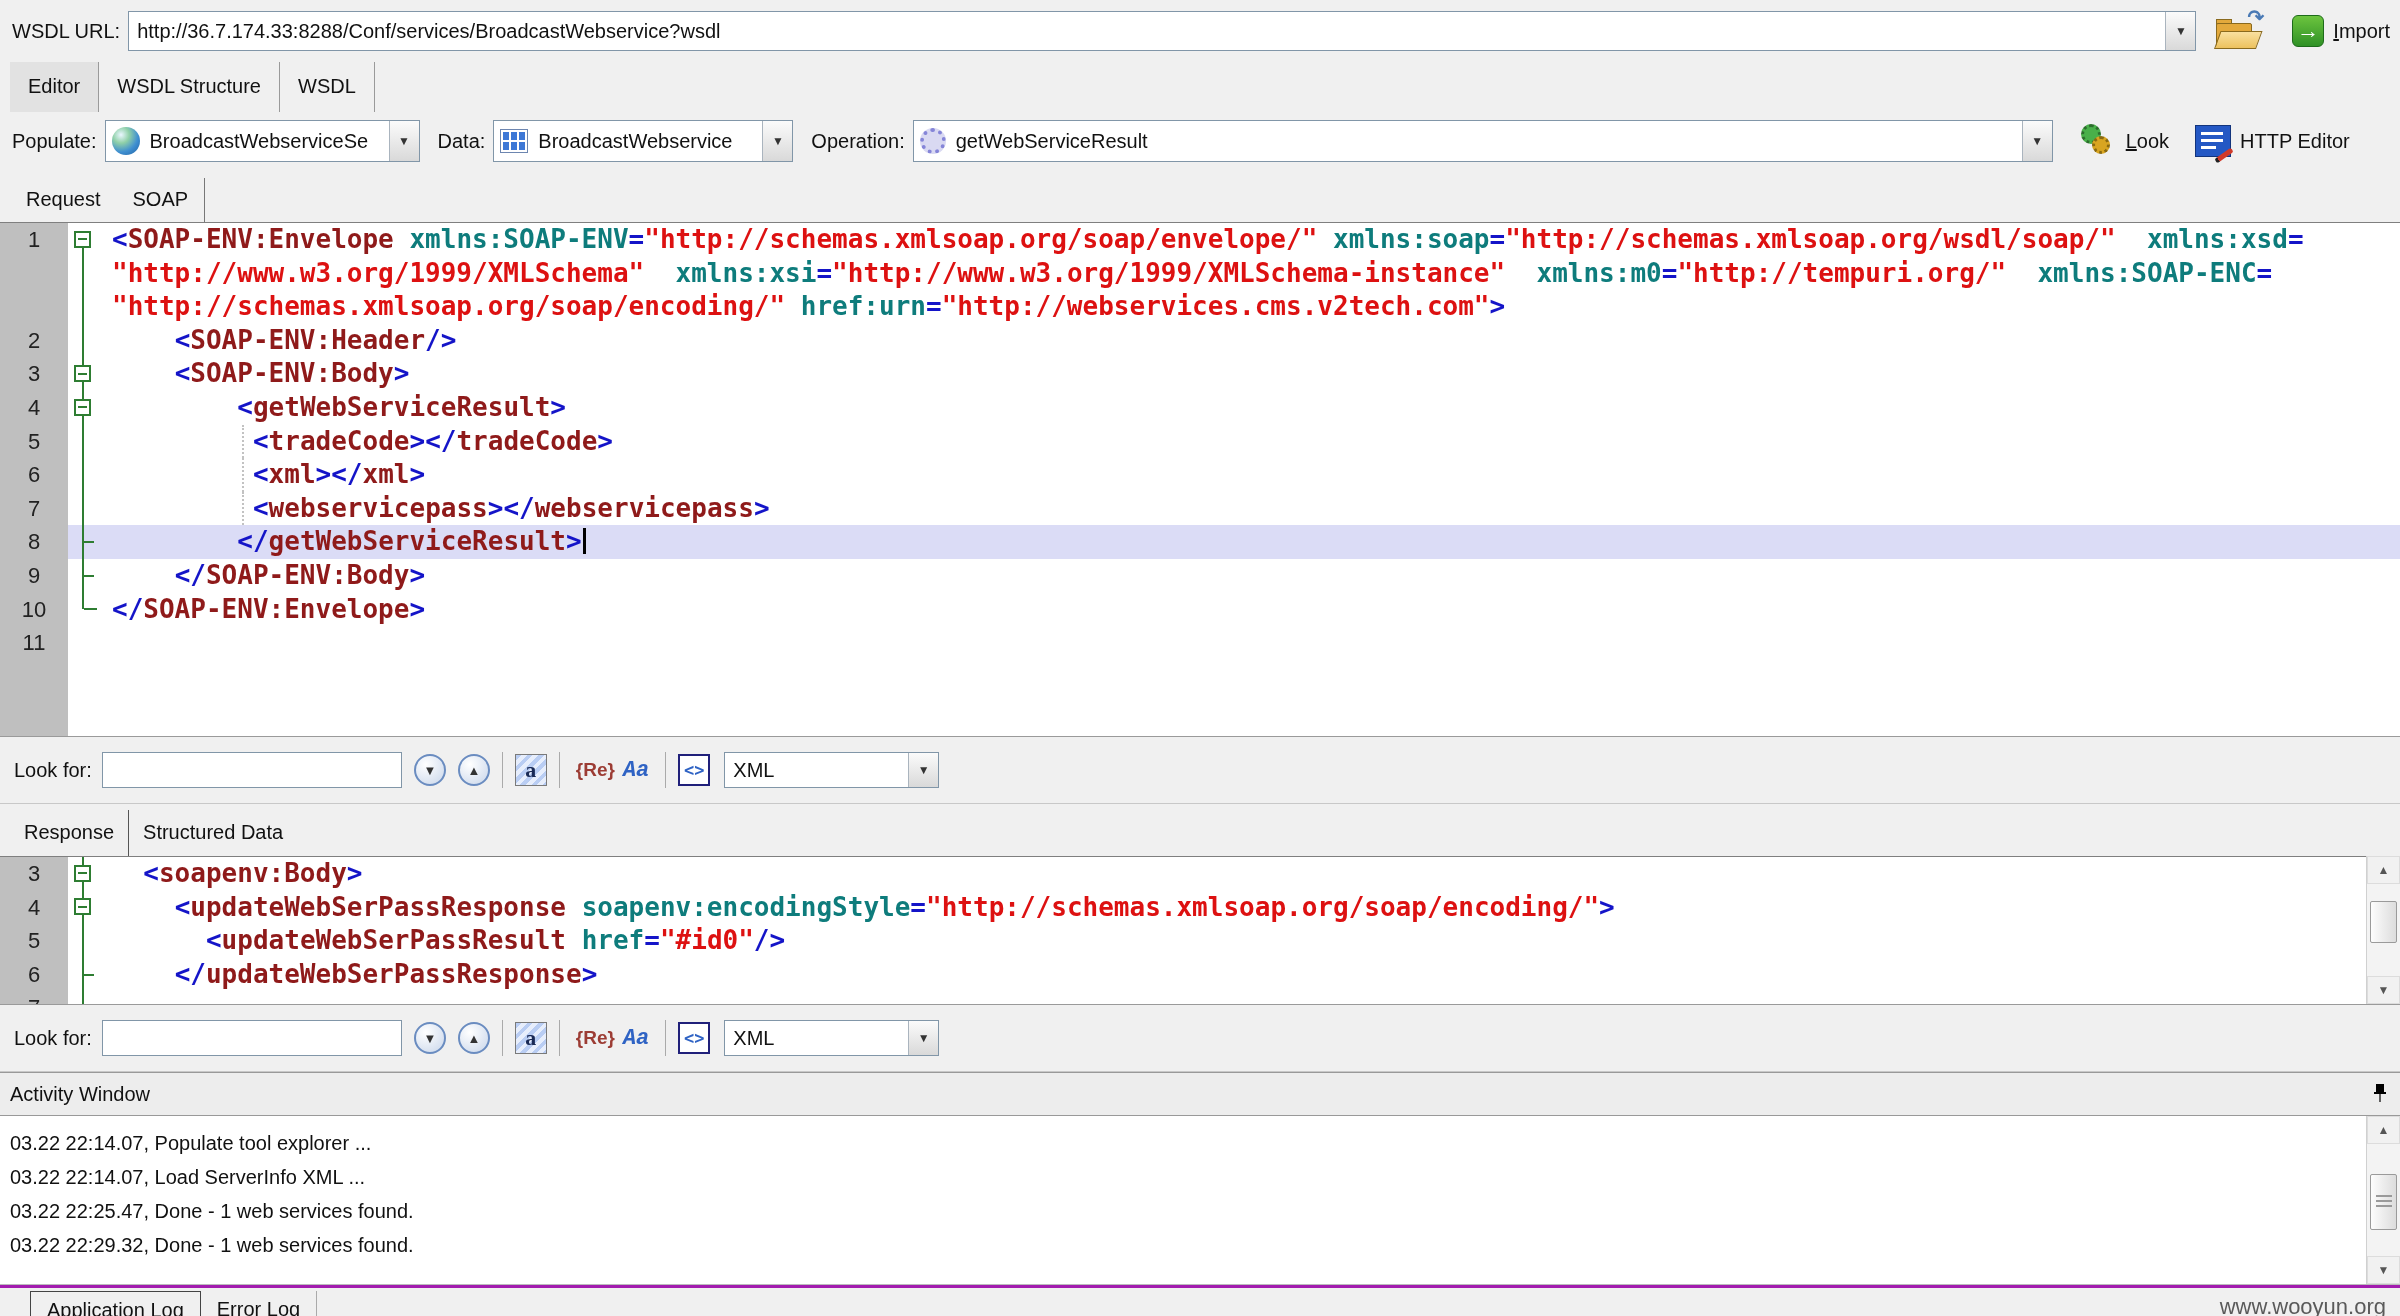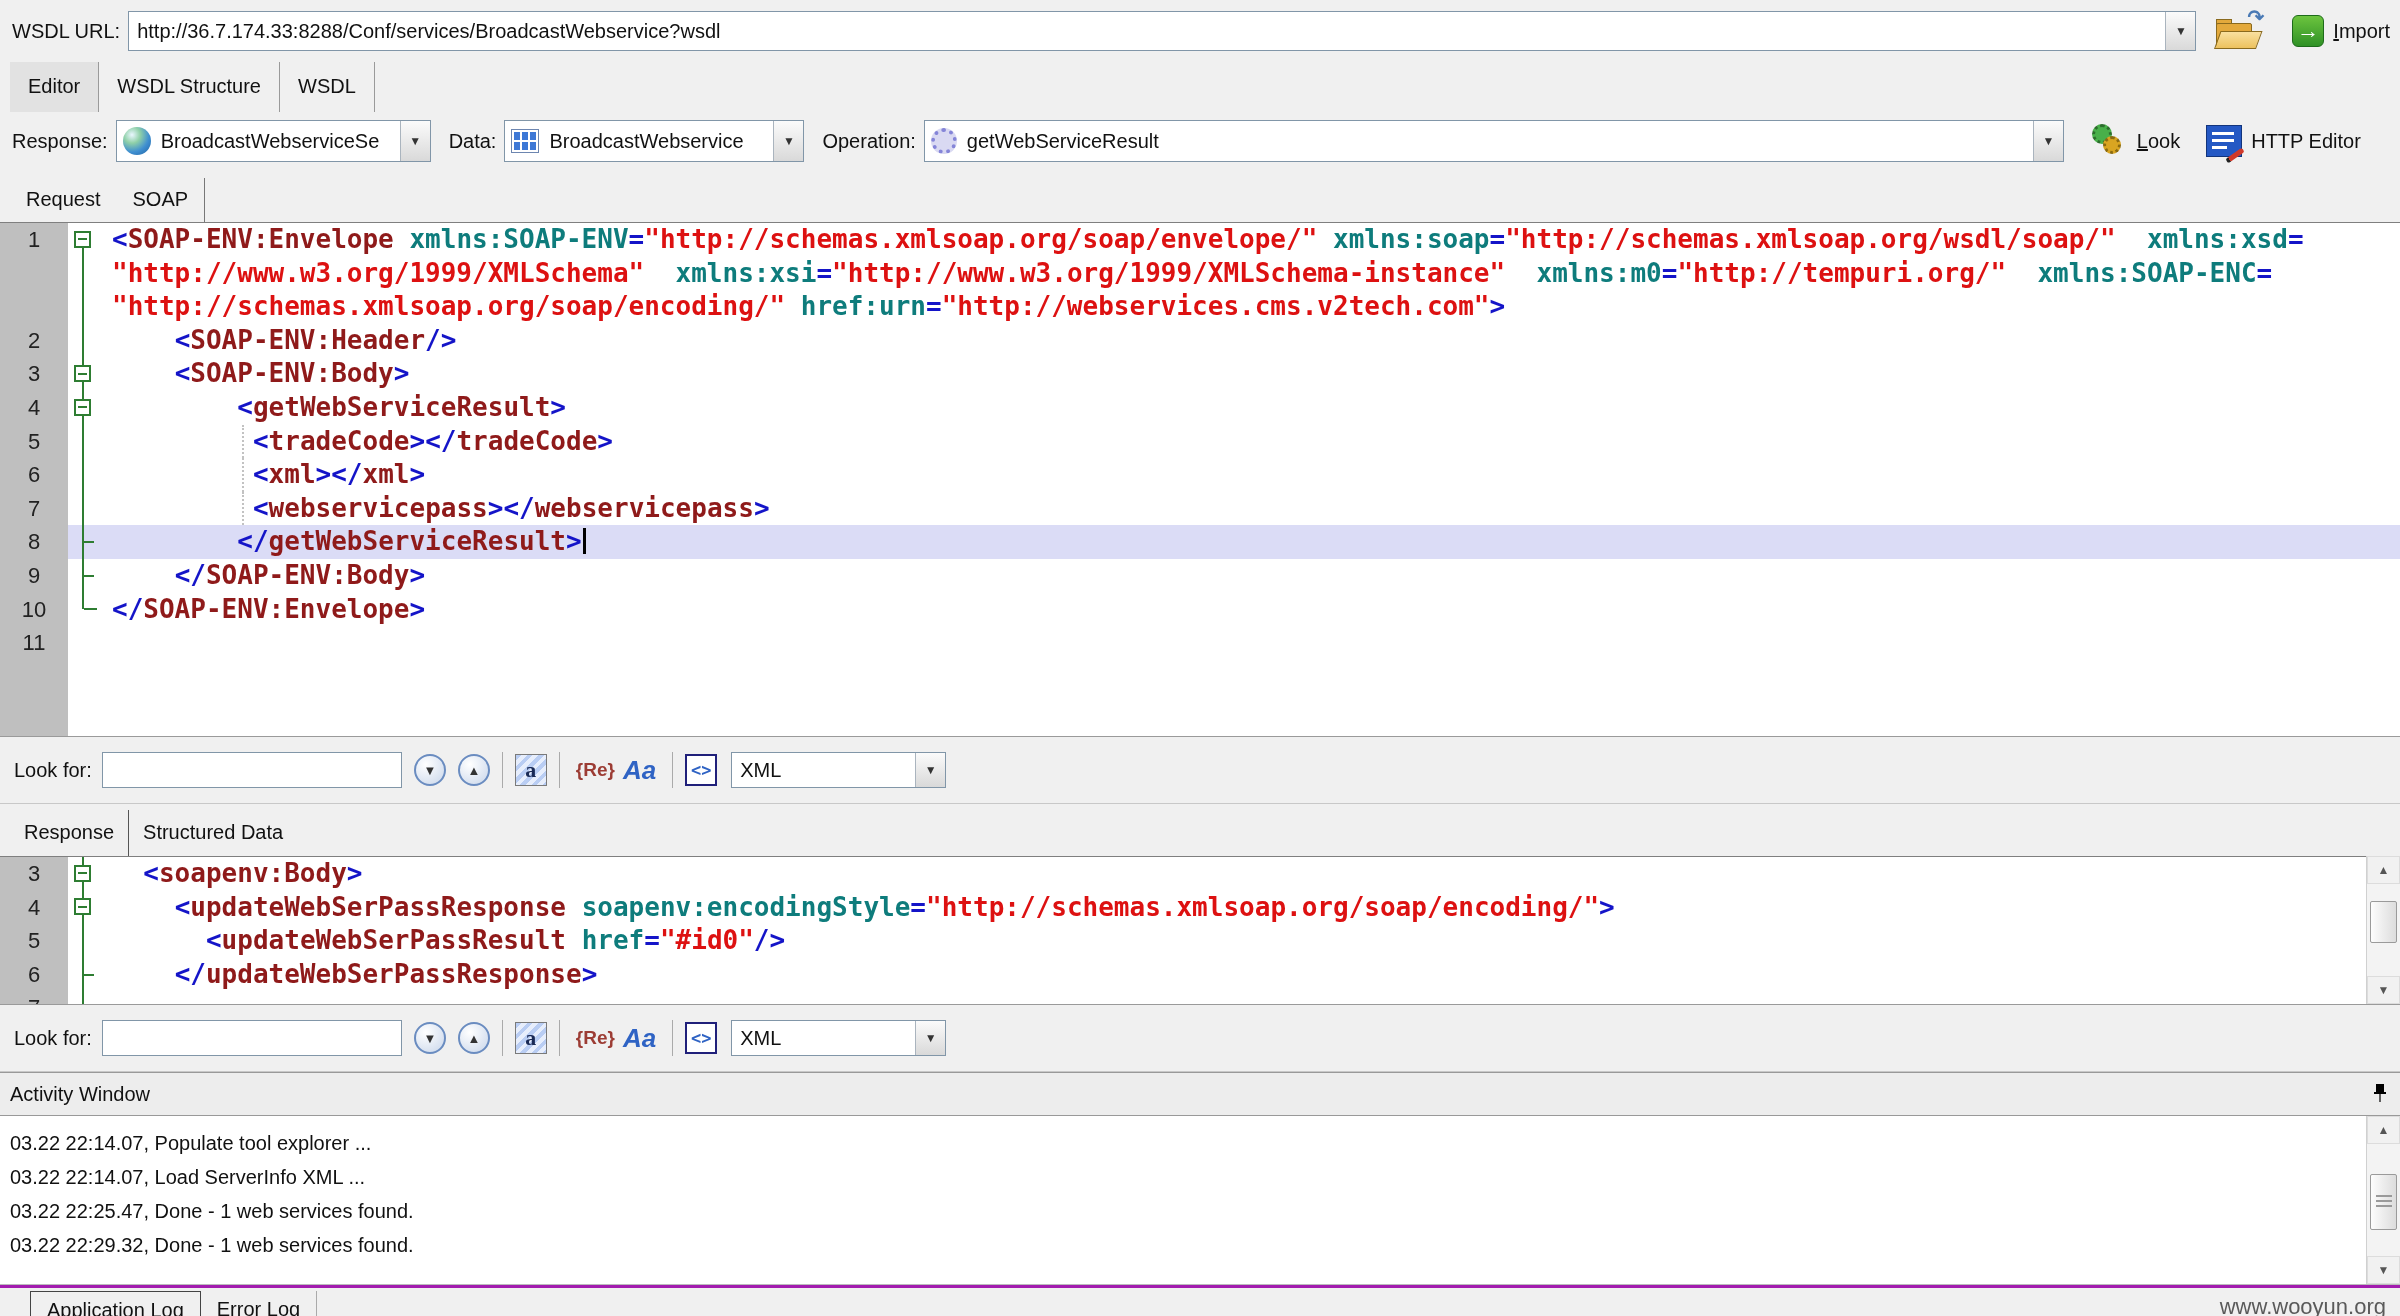--- a/index.html
+++ b/index.html
@@ -96,21 +96,21 @@
   .findbar label { margin-right:10px; white-space:nowrap; }
   .find-input { width:300px; height:36px; border:1px solid #8196a8; background:#fff; }
   .circ-btn { width:32px; height:32px; border-radius:50%; border:2px solid #6a8cc0; margin-left:12px;
     background:radial-gradient(circle at 35% 30%, #ffffff, #c9d6ea); display:flex; align-items:center; justify-content:center;
     font-size:13px; color:#333; }
   .fsep { width:1px; height:36px; background:#aaa; margin:0 12px; }
   .sq-btn { width:32px; height:32px; display:flex; align-items:center; justify-content:center; }
   .hl-a { border:1px solid #7a7a7a; background:repeating-linear-gradient(135deg,#b9cdf3 0 4px,#e7eefc 4px 8px);
     font-family:"Liberation Serif",serif; font-weight:bold; font-size:22px; color:#1a2a55; }
   .re-btn { font-weight:bold; font-size:19px; color:#9c3c34; width:auto; padding:0 4px; }
-  .aa-btn { font-weight:bold; font-size:26px; color:#2f63c4; font-style:italic; width:auto; padding:0 4px; }
+  .aa-btn { font-weight:bold; font-size:22px; color:#2f63c4; font-style:italic; width:auto; padding:0 4px;font-family:Liberation Mono, monospace; }
   .ww-btn { border:2px solid #20207a; background:#fff; color:#2f63c4; font-weight:bold;
     font-family:"DejaVu Sans Mono",monospace; font-size:17px; }
   .mode-combo { width:215px; height:36px; margin-left:14px; }
 
   
   #resp-wrap { display:flex; height:148px; }
   #resp-editor { flex:1; height:148px; }
   .vsb { width:34px; flex:0 0 auto; position:relative; background:#f3f3f3; border-left:1px solid #d0d0d0; }
   .sb-btn { position:absolute; left:0; right:0; height:28px; display:flex; align-items:center; justify-content:center;
     font-size:12px; color:#555; background:#f1f1f1; border:1px solid #dcdcdc; }
@@ -160,21 +160,21 @@
   </div>
 </div>
 
 <div id="main-tabs" class="tabs">
     <div class="tab active">Editor</div>
     <div class="tab">WSDL Structure</div>
     <div class="tab">WSDL</div>
   </div>
 
 <div id="svc-bar">
-  <label>Response:</label>
+  <label>Populate:</label>
   <div class="combo" id="service-combo">
     <span class="c-icon sphere"></span>
     <div class="cval">BroadcastWebserviceSe</div>
     <div class="drop-btn">
       <span>▼</span>
     </div>
   </div>
   <label>Data:</label>
   <div class="combo" id="port-combo">
     <span class="c-icon portgrid">

